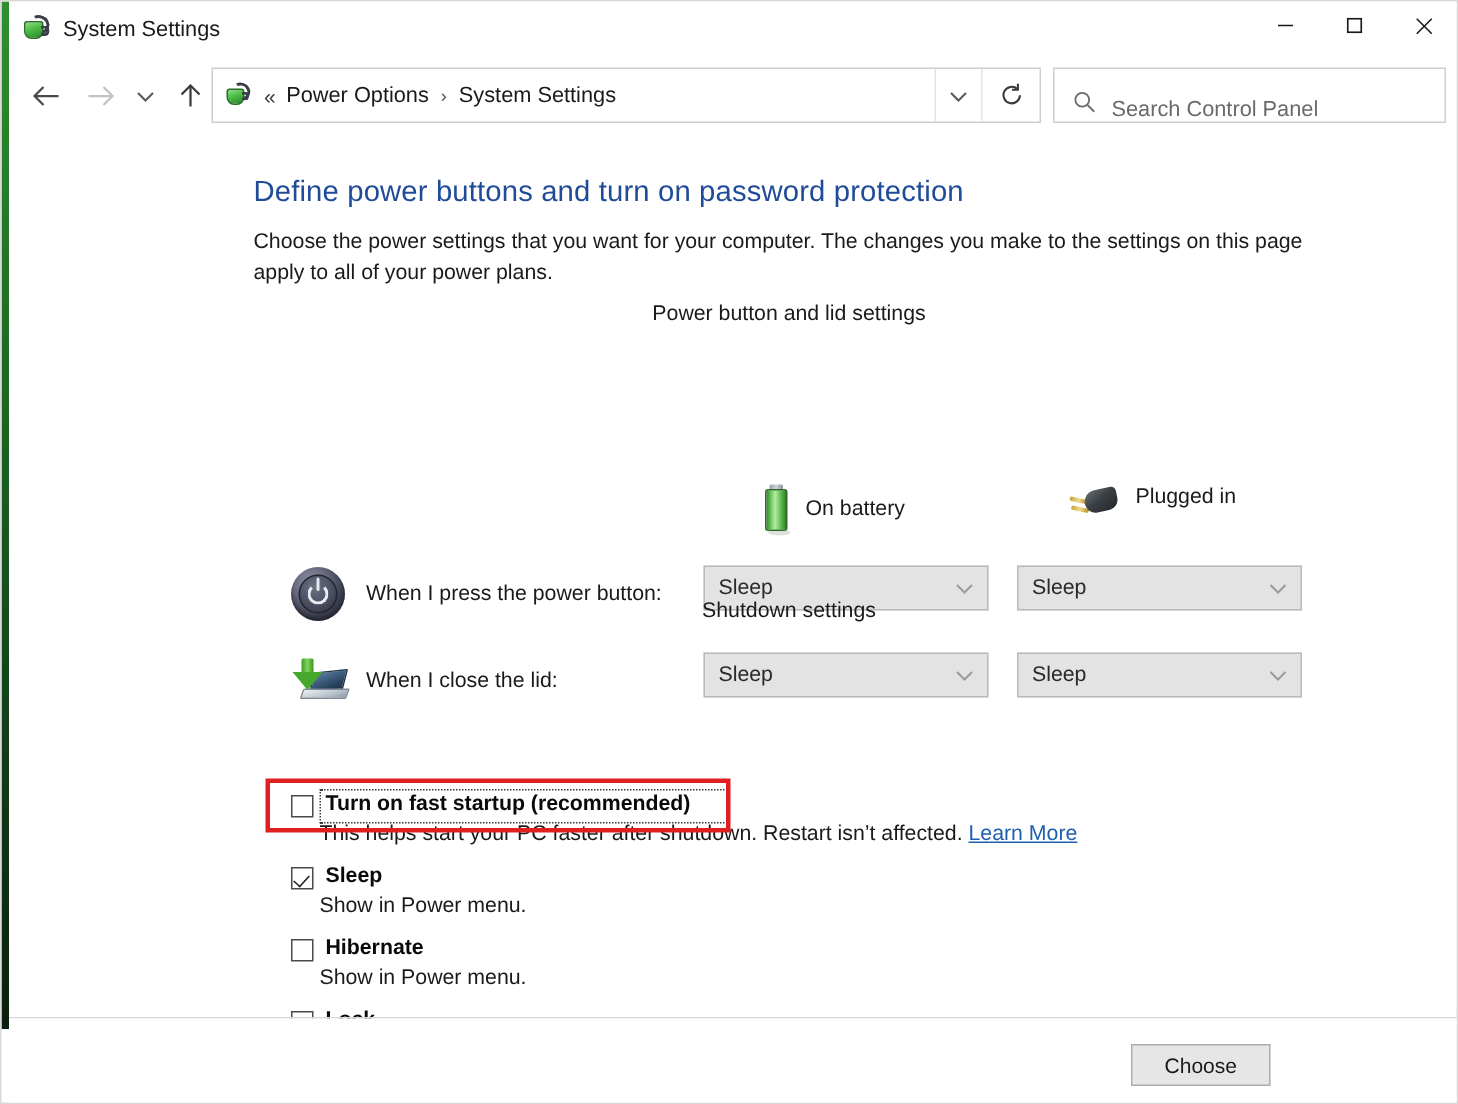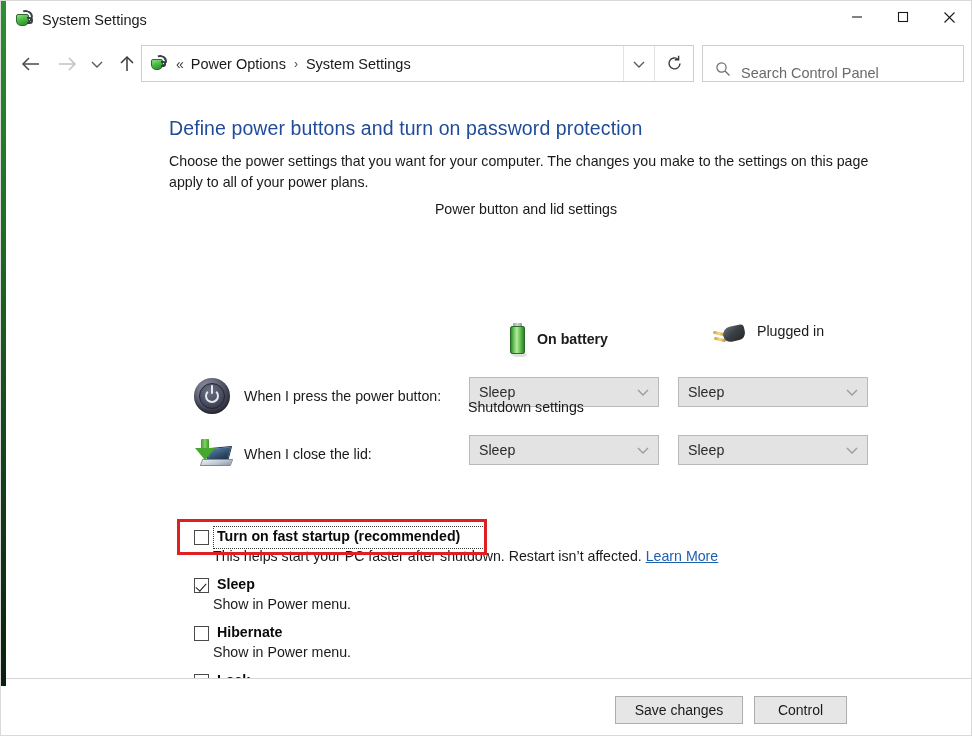--- a/index.html
+++ b/index.html
@@ -161,21 +161,21 @@
   }
   .section-head .sh-rule {
     flex: 1; height: 1px; background: #c8cdd1;
   }
   #sec-power { top: 112px; }
   #sec-shutdown { top: 310px; gap: 28px; }
 
   
   #col-battery {
     position: absolute; left: 459px; top: 234px;
-    display: flex; align-items: center; font-weight: bold;
+    display: flex; align-items: center;
   }
   #col-plugged {
     position: absolute; left: 662px; top: 234px;
     display: flex; 
   }
   .col-label {
     font-size: 14.2px; color: #1a1a1a; margin-left: 11px; white-space: nowrap;
   }
 
   
@@ -573,17 +573,16 @@
     <div class="chk-item" id="item-lock">
       <span class="chk-box checked"></span>
       <span class="chk-label">Lock</span>
       <span class="chk-sub">Show in account picture menu.</span>
     </div>
 
   </div>
 
   <div id="footer-rule"></div>
   <div id="footer">
-    <div class="fbtn" id="btn-save">Save changes</div>
-    <div class="fbtn" id="btn-cancel">Control</div>
+    <div class="fbtn" id="btn-cancel">Choose</div>
   </div>
 
 </div>
 
 </body></html>

